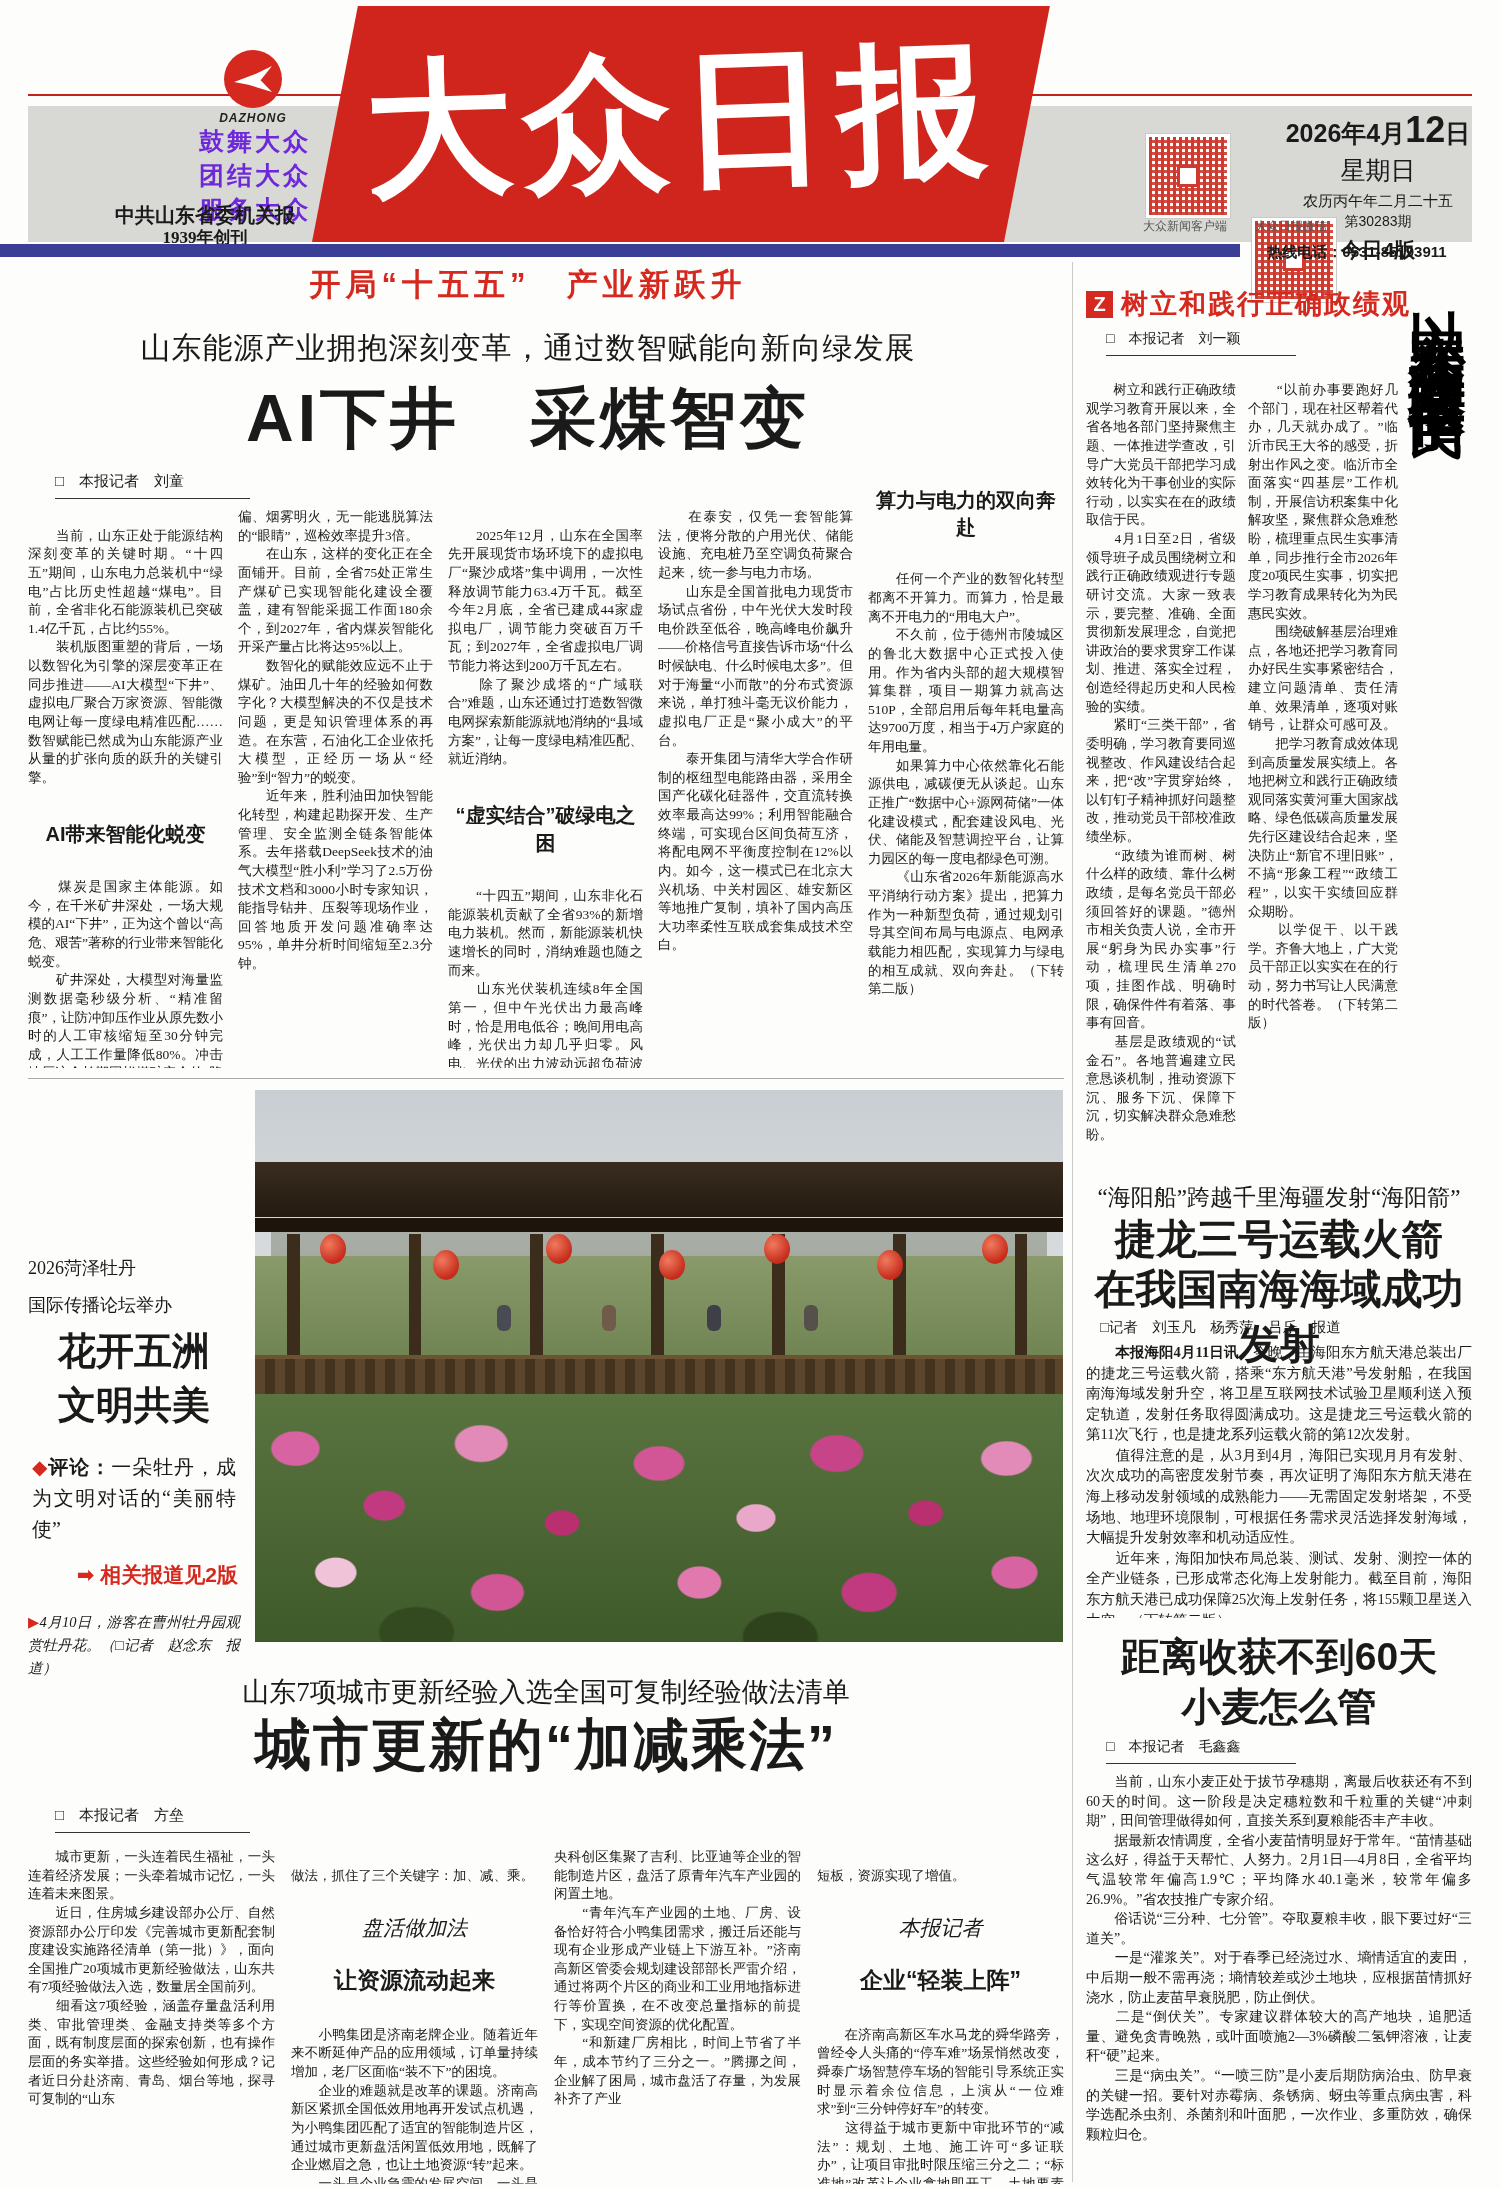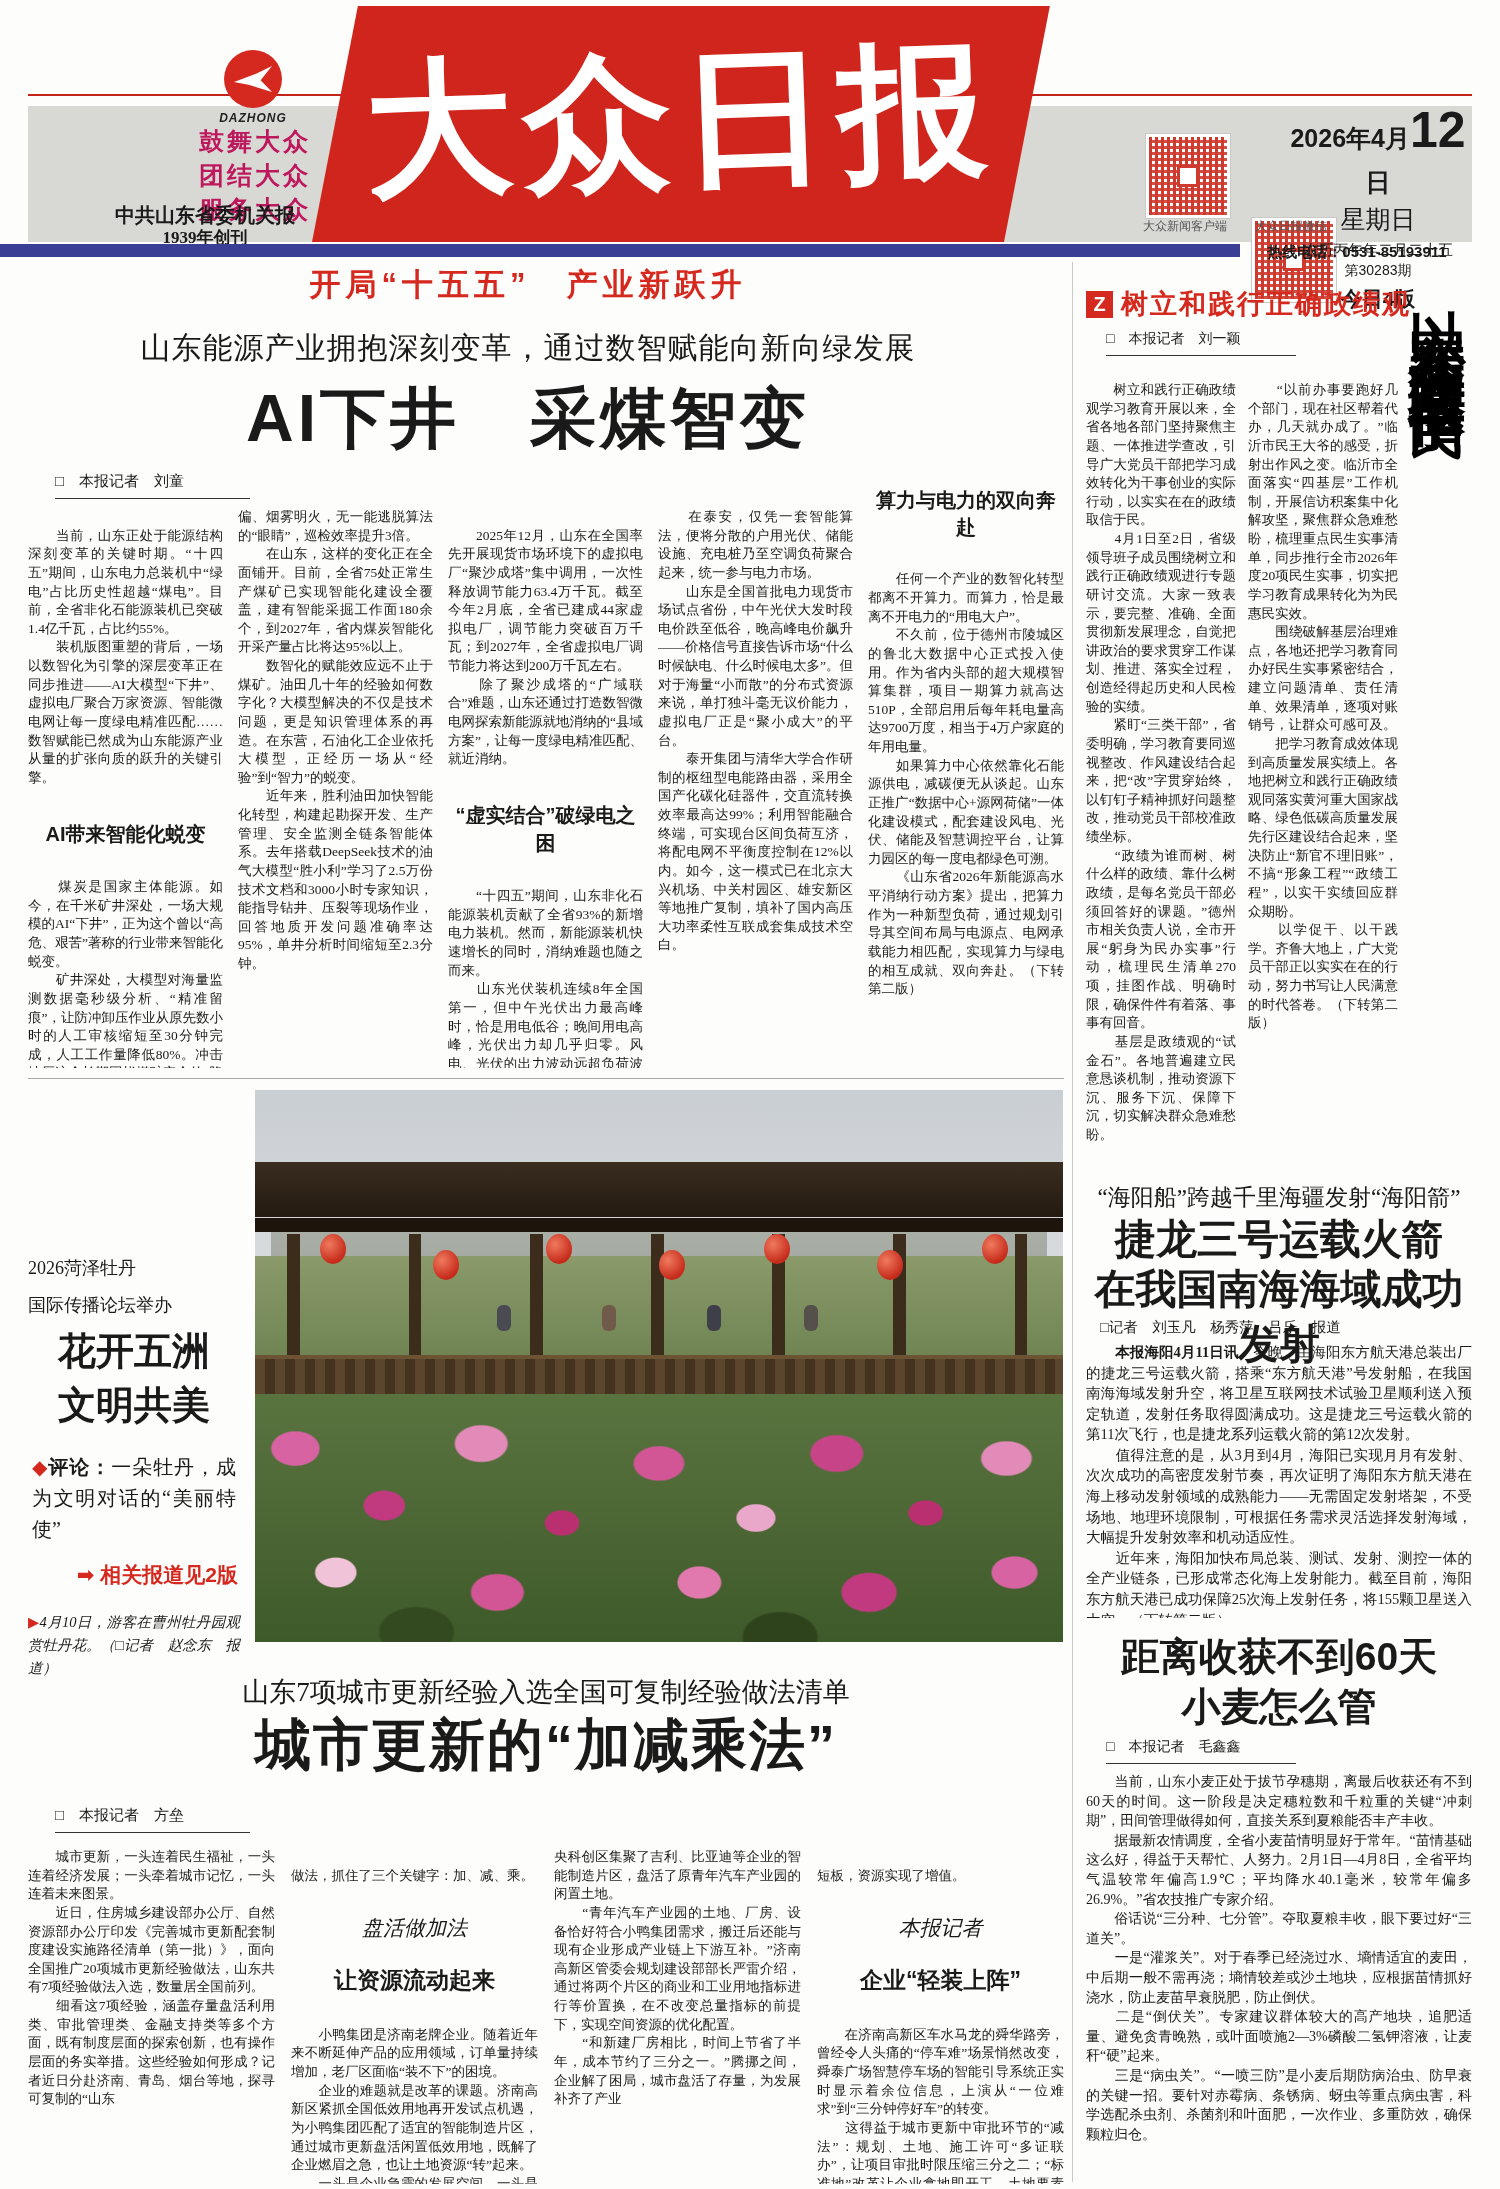--- a/index.html
+++ b/index.html
@@ -11,40 +11,40 @@
   .center{text-align:center;}
 
   
   #red-line{left:28px;top:94px;width:1444px;height:2px;background:#c4231b;}
   #gray-band{left:28px;top:106px;width:1444px;height:136px;background:#d8d8d5;}
   #logo-circle{left:224px;top:50px;width:58px;height:58px;border-radius:50%;background:#d5281e;}
   #logo-circle .swoosh{position:absolute;left:10px;top:16px;width:38px;height:26px;background:#fff;
       clip-path:polygon(0 62%,58% 30%,100% 0,70% 55%,100% 100%,38% 72%);}
   #logo-caption{left:198px;top:111px;width:110px;text-align:center;font-style:italic;font-weight:900;
       font-size:12px;letter-spacing:1px;color:#222;}
-  #slogans{left:148px;top:124px;width:214px;text-align:center;color:#be185d;font-weight:900;
+  #slogans{left:148px;top:124px;width:214px;text-align:center;color:#6d28d9;font-weight:900;
       font-size:25px;line-height:34px;letter-spacing:3px;}
   #org-line{left:55px;top:202px;width:300px;text-align:center;font-size:20px;font-weight:700;}
   #founded-line{left:55px;top:226px;width:300px;text-align:center;font-size:17px;font-weight:700;}
   #red-shape{left:312px;top:6px;width:692px;height:236px;background:#d0251c;
       transform:skewX(-11deg);transform-origin:0 100%;}
   #paper-title{width:100%;height:100%;text-align:center;font-size:148px;font-weight:900;color:#fff;
       letter-spacing:10px;line-height:230px;transform:skewX(11deg) rotate(-2deg);}
   .qr{width:78px;height:78px;background:
       repeating-linear-gradient(0deg,rgba(207,58,46,.9) 0 3px,transparent 3px 6px),
       repeating-linear-gradient(90deg,#cf3a2e 0 3px,#fff 3px 6px);
       border:3px solid #fff;outline:1px solid #c9c9c6;position:relative;}
   .qr:after{content:"";position:absolute;left:28px;top:28px;width:16px;height:16px;background:#fff;
       border:3px solid #cf3a2e;}
   #qr1{left:1146px;top:134px;} #qr2{left:1252px;top:134px;}
   .qr-label{top:218px;width:110px;text-align:center;font-size:12px;color:#555;}
   #qr1-label{left:1130px;} #qr2-label{left:1236px;}
   #date-block{left:1284px;top:108px;width:188px;text-align:center;}
   .date-main{font-weight:900;font-size:25px;line-height:44px;}
-  .date-main .day{font-size:50px;}
+  .date-main .day{font-size:36px;}
   .weekday{font-weight:400;font-size:25px;line-height:30px;}
   .lunar{font-size:15px;margin-top:7px;}
   .issue{font-size:14px;margin-top:2px;}
   .edition{font-weight:900;font-size:21px;margin-top:5px;}
   #blue-bar{left:0;top:244px;width:1240px;height:13px;background:#3a3e94;}
   #hotline{left:1242px;top:243px;width:230px;text-align:center;font-size:15px;font-weight:700;}
 
   
   #lead-kicker{left:28px;top:264px;width:1000px;font-size:31px;font-weight:900;color:#d5281e;letter-spacing:5px;}
   #lead-subtitle{left:28px;top:328px;width:1000px;font-size:30px;letter-spacing:1px;}

